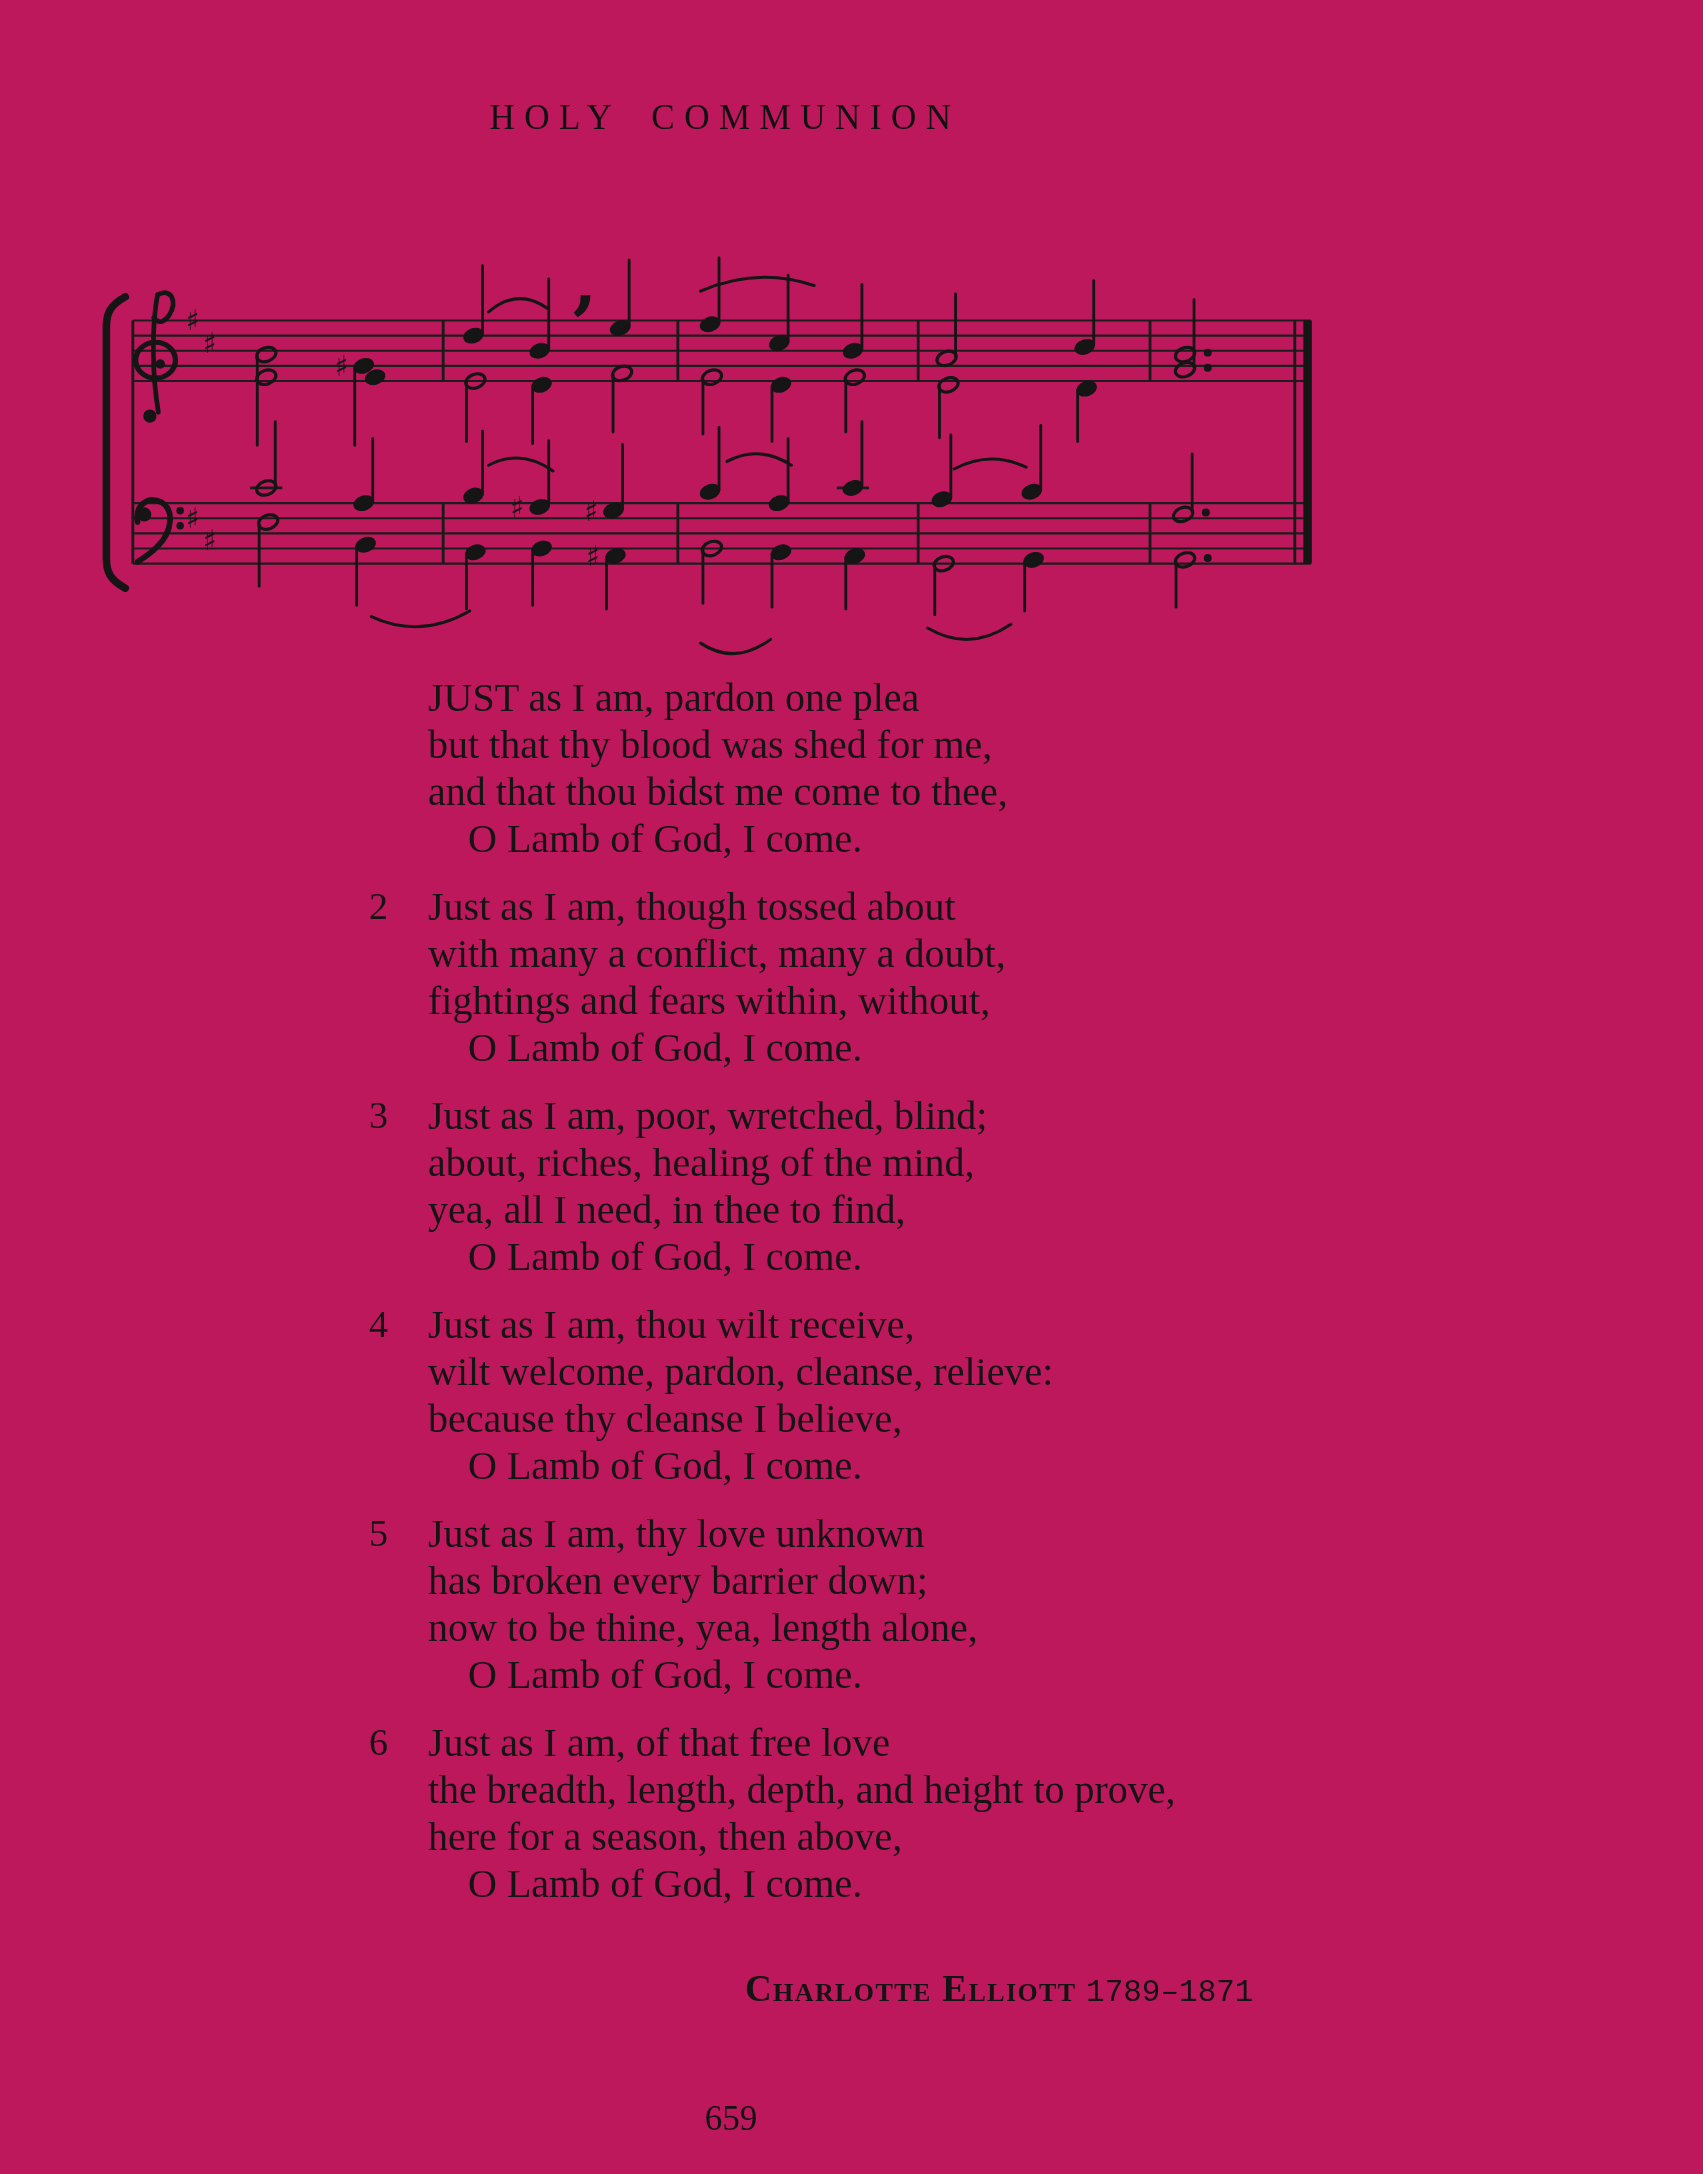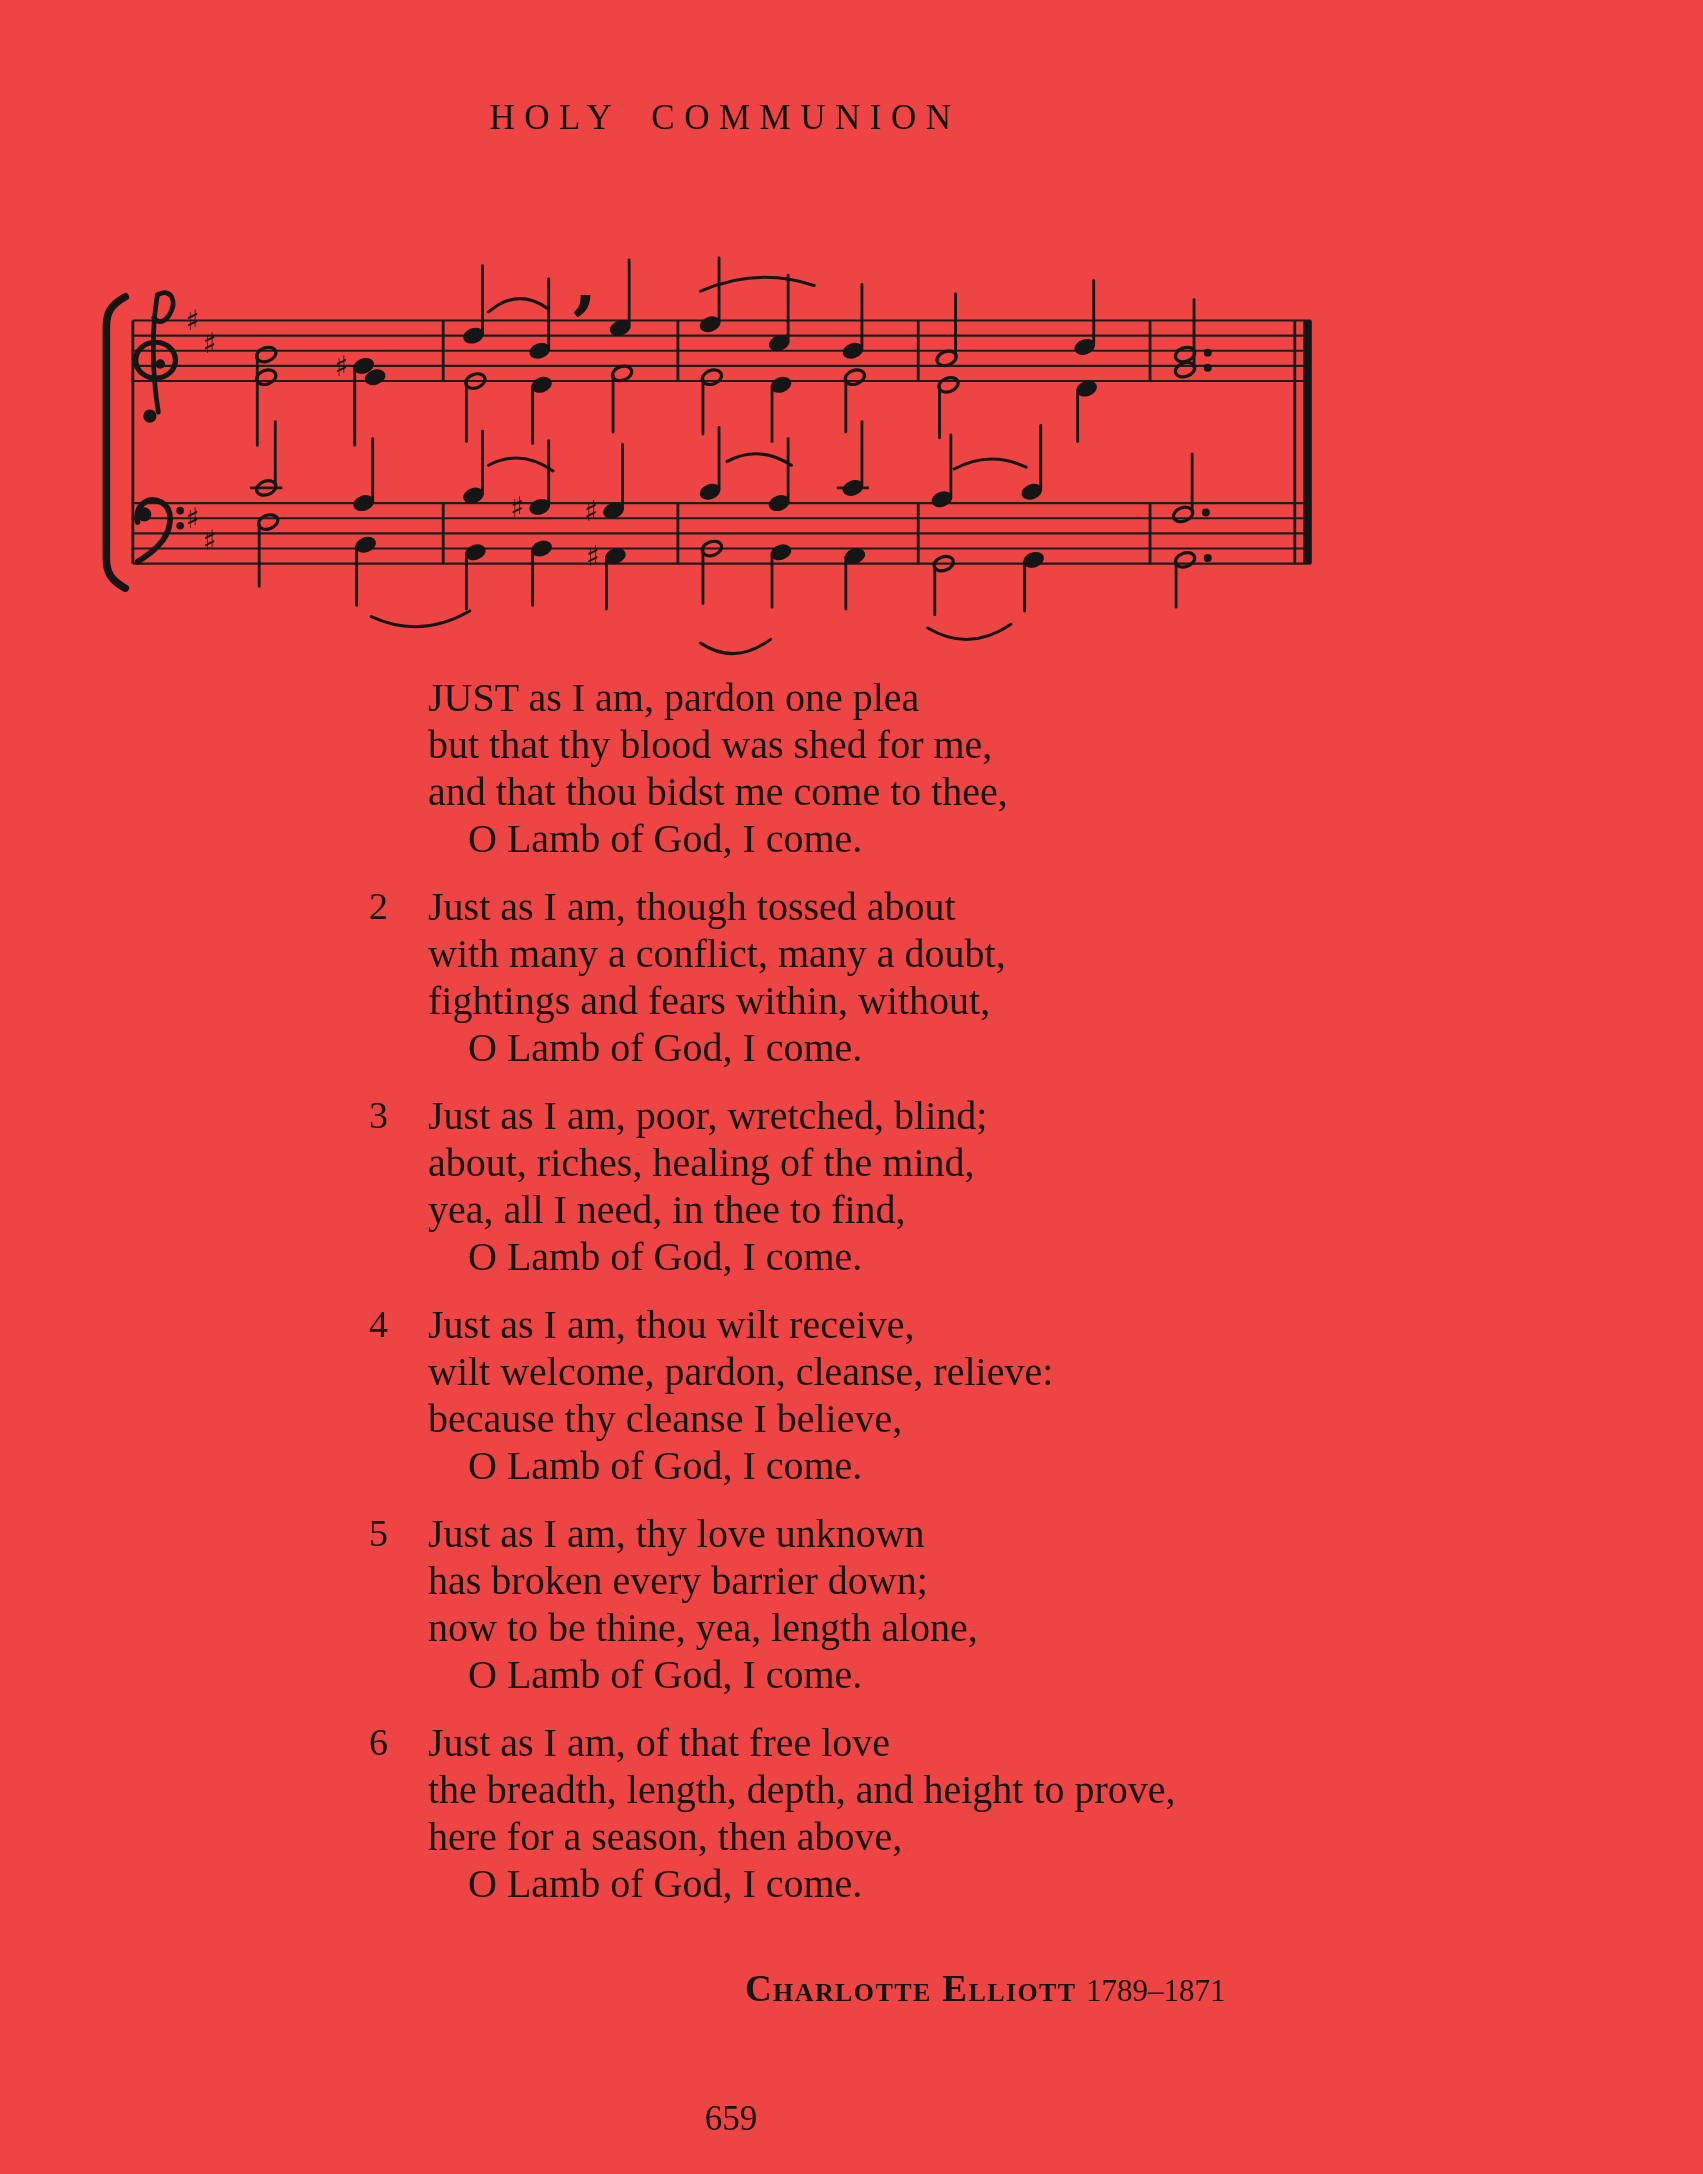--- a/index.html
+++ b/index.html
@@ -1,20 +1,20 @@
 <!DOCTYPE html>
 <html style="font-size:15px"><head>
 <meta charset="utf-8">
 <style>
   html,body{margin:0;padding:0;background:#e8e8e8;}
   .page{
     position:relative;
     width:1703px;height:2175px;
     margin:0 auto;
-    background:#ef4444;
+    background:#be185d;
     font-family:"Liberation Serif","DejaVu Serif",serif;
     color:#141414;
     overflow:hidden;
   }
   .header{
     position:absolute;
     left:725px;top:98px;
     transform:translateX(-50%);
     font-size:35px;
     letter-spacing:9.5px;
@@ -55,20 +55,21 @@
   }
   .author{
     font-variant:small-caps;
     font-size:37px;
     letter-spacing:1.4px;
     font-weight:bold;
   }
   .dates{
     font-size:31px;
     margin-left:9.5px;
+    font-family:Liberation Mono, monospace;
   }
   .pagenum{
     position:absolute;left:731px;top:2099px;
     transform:translateX(-50%);
     font-size:35px;
   }
 </style>
 </head>
 <body>
 

